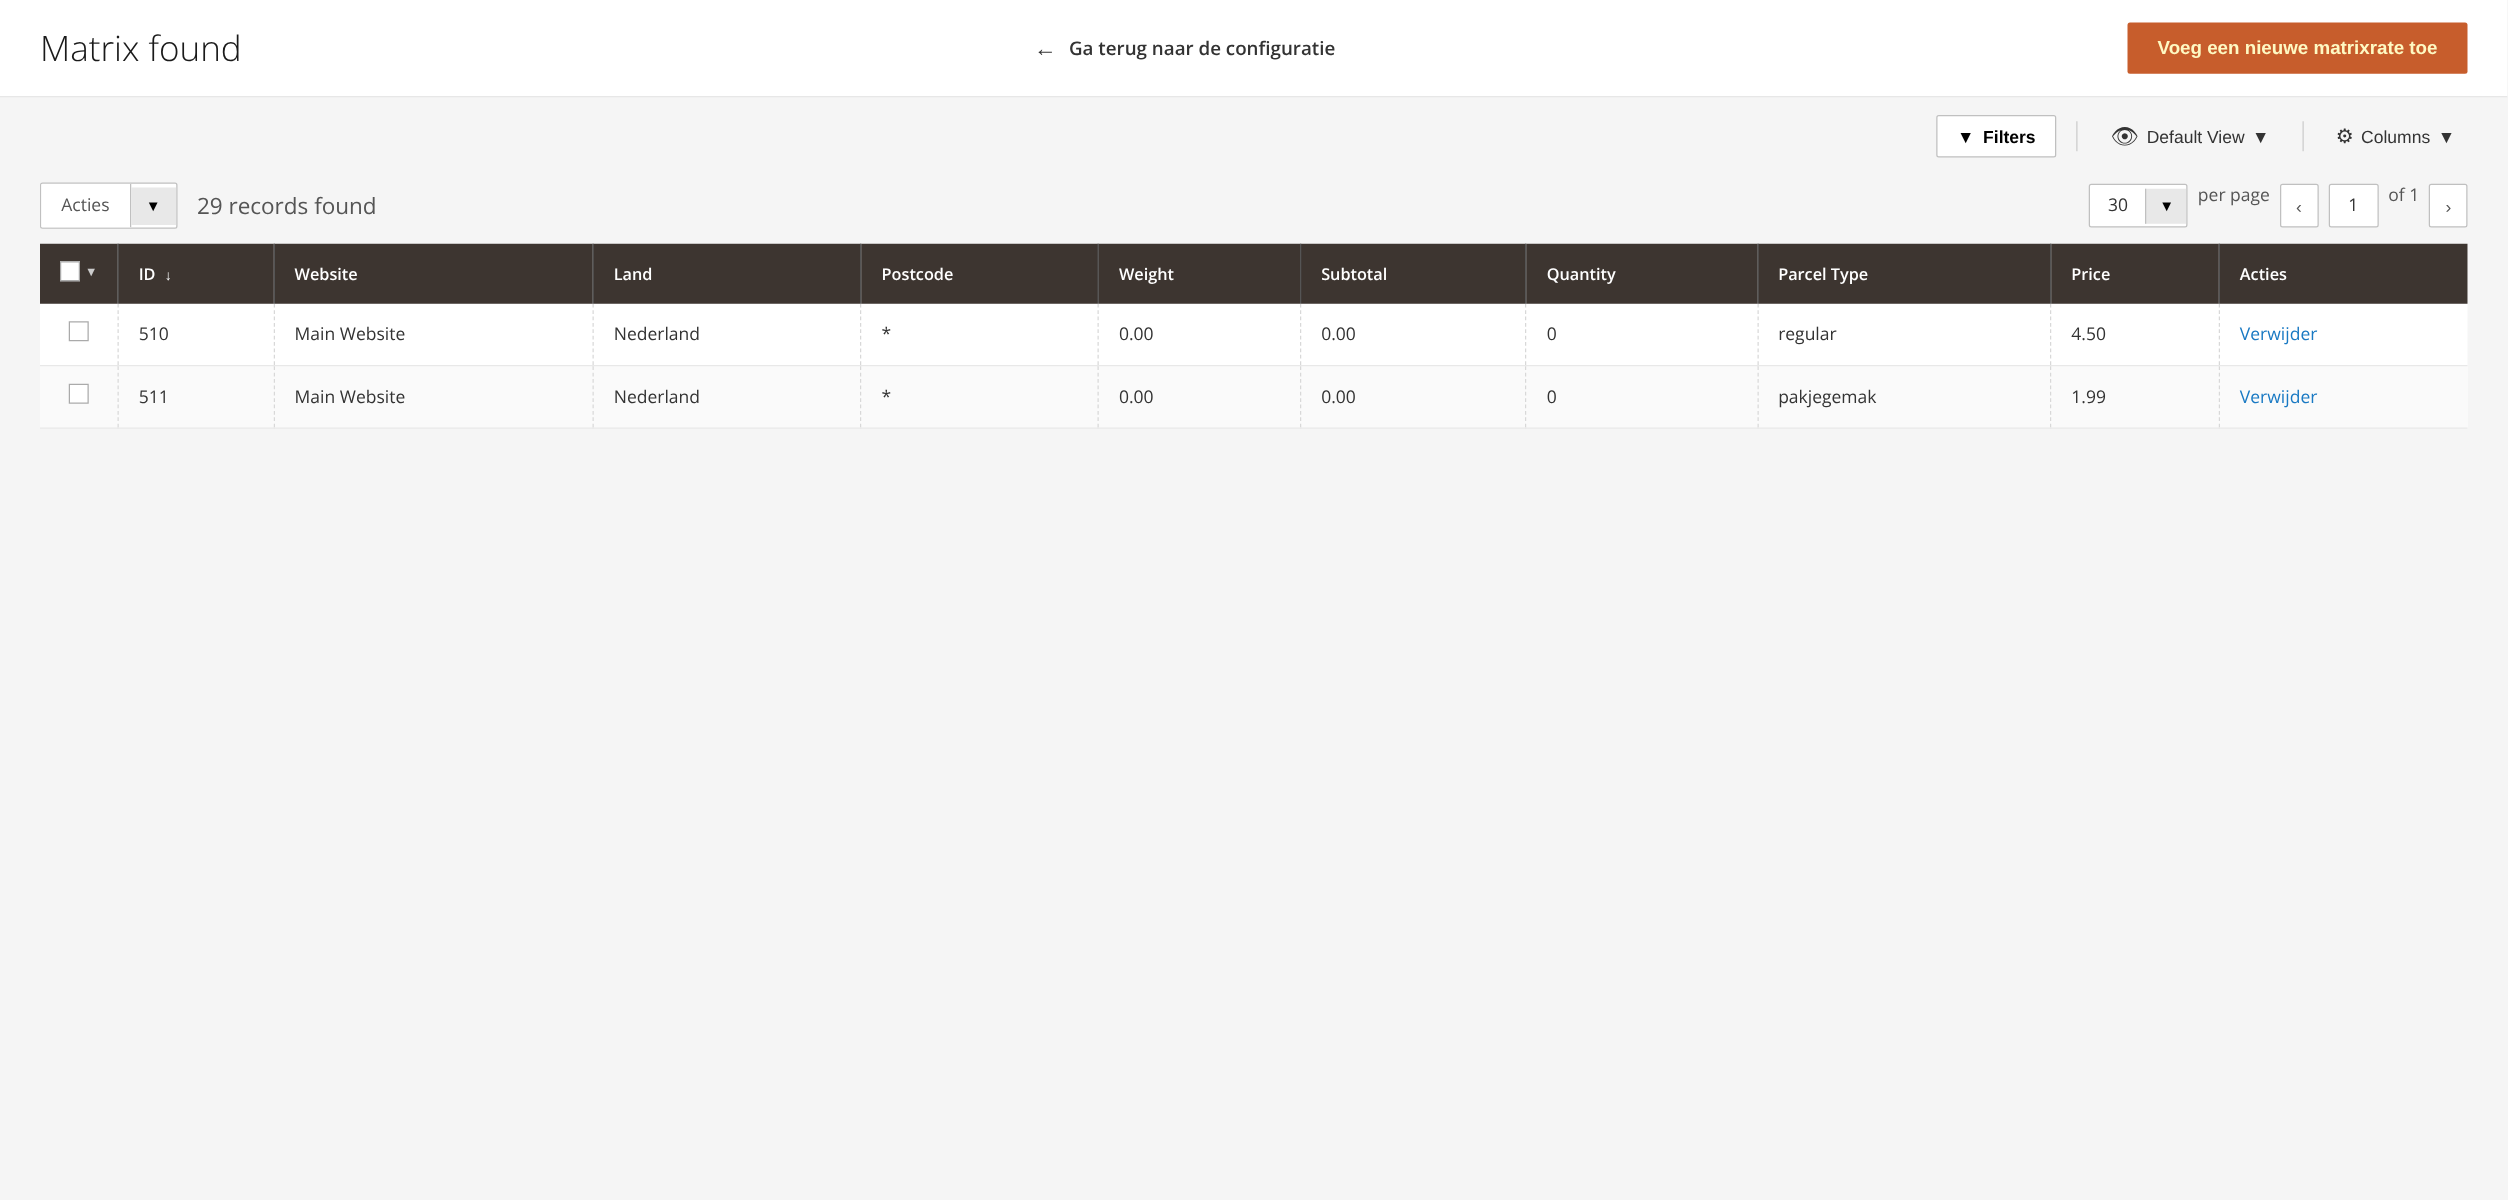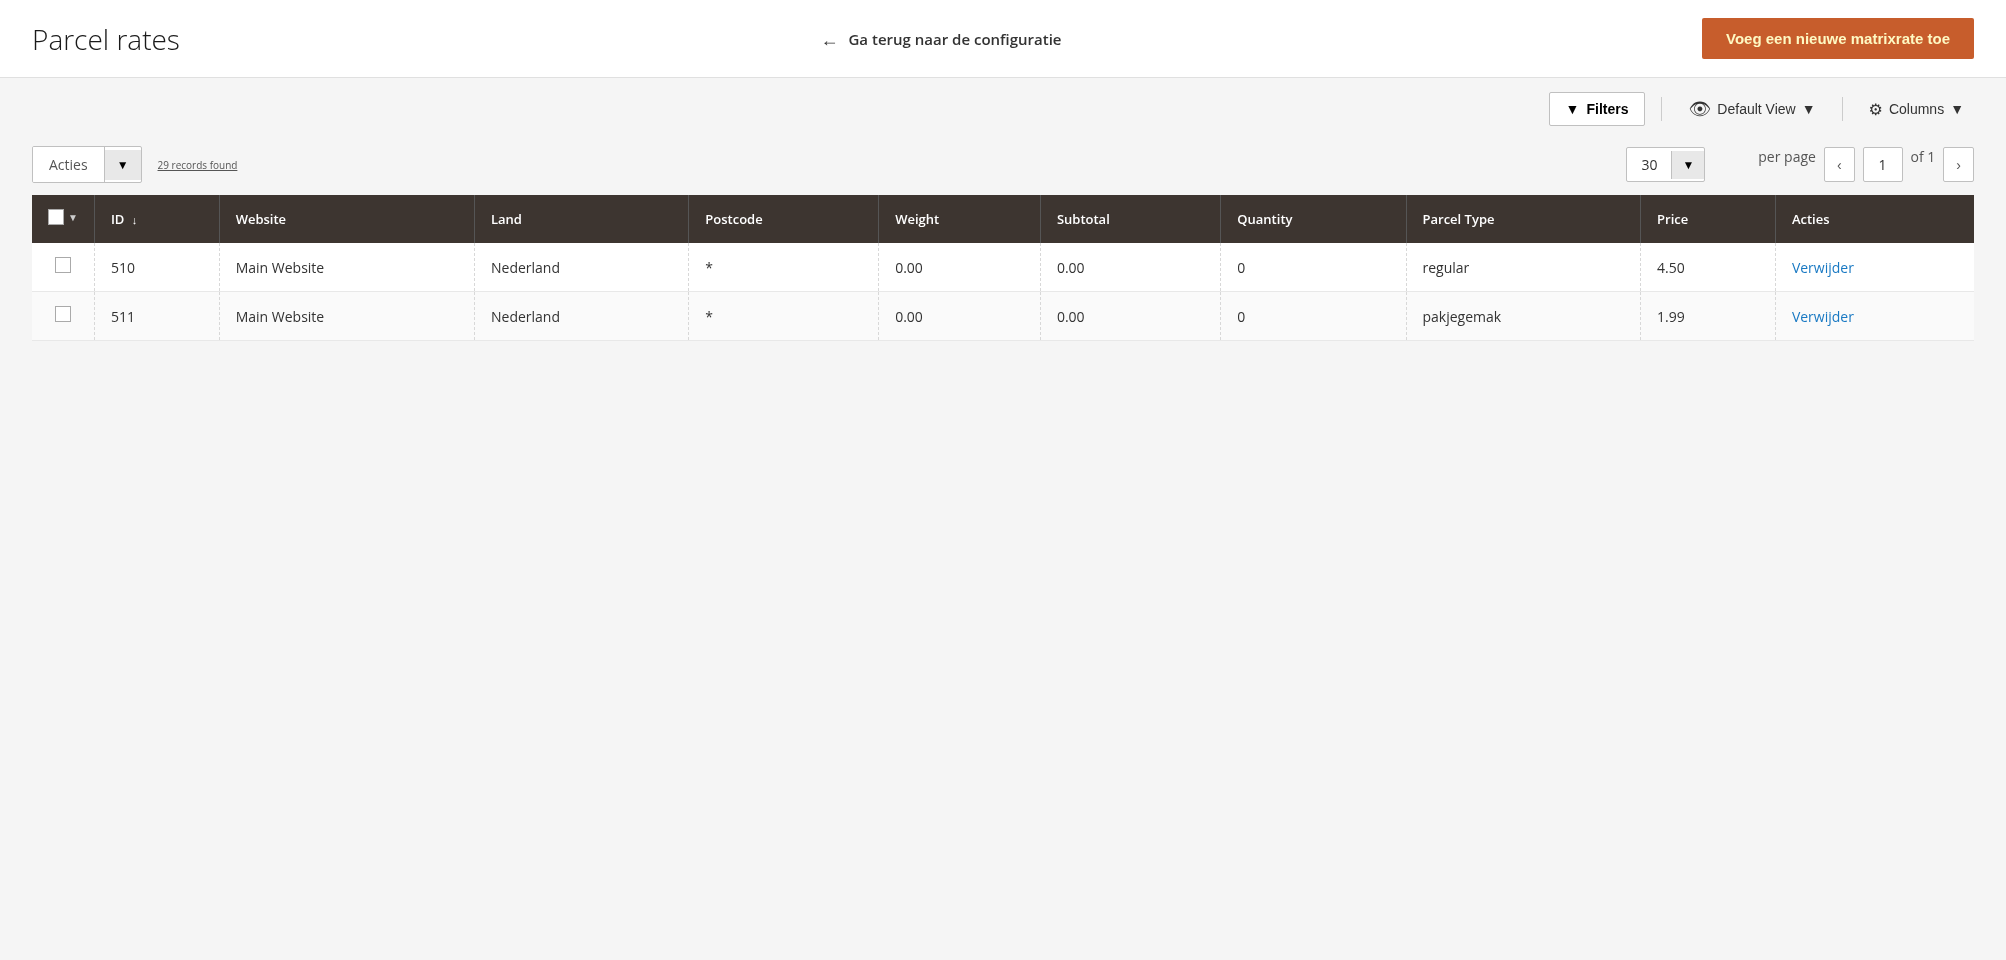--- a/index.html
+++ b/index.html
@@ -102,21 +102,21 @@
       background: #fff;
       border-right: 1px solid #c0c0c0;
     }
     .actions-select button {
       background: #e8e8e8;
       border: none;
       padding: 8px 12px;
       cursor: pointer;
       font-size: 12px;
     }
-    .records-found { font-size: 10px; color: #555; text-decoration: underline; }
+    .records-found { font-size: 18px; color: #555; }
 
     .pagination-right {
       display: flex;
       gap: 8px;
     }
     .per-page-select {
       display: flex;
       align-items: center;
       border: 1px solid #c0c0c0;
       border-radius: 2px;
@@ -128,21 +128,21 @@
       font-size: 14px;
     }
     .per-page-select button {
       background: #e8e8e8;
       border: none;
       border-left: 1px solid #c0c0c0;
       padding: 7px 10px;
       cursor: pointer;
       font-size: 12px;
     }
-    .per-page-label { font-size: 14px; color: #555; margin-left: 45px; }
+    .per-page-label { font-size: 14px; color: #555; }
     .pag-btn {
       background: #fff;
       border: 1px solid #c0c0c0;
       padding: 7px 12px;
       cursor: pointer;
       border-radius: 2px;
       font-size: 14px;
       color: #555;
     }
     .pag-current {
@@ -220,21 +220,21 @@
     .link-action {
       color: #1979c3;
       cursor: pointer;
       text-decoration: none;
     }
   </style>
 </head>
 <body>
 
 <div class="header-bar">
-  <h1 class="page-title">Parcel rates</h1>
+  <h1 class="page-title">Matrix found</h1>
 
   <div class="header-center">
     <span class="arrow">←</span>
     <span>Ga terug naar de configuratie</span>
   </div>
 
   <button class="btn-orange">Voeg een nieuwe matrixrate toe</button>
 </div>
 
 <div class="toolbar-row">

